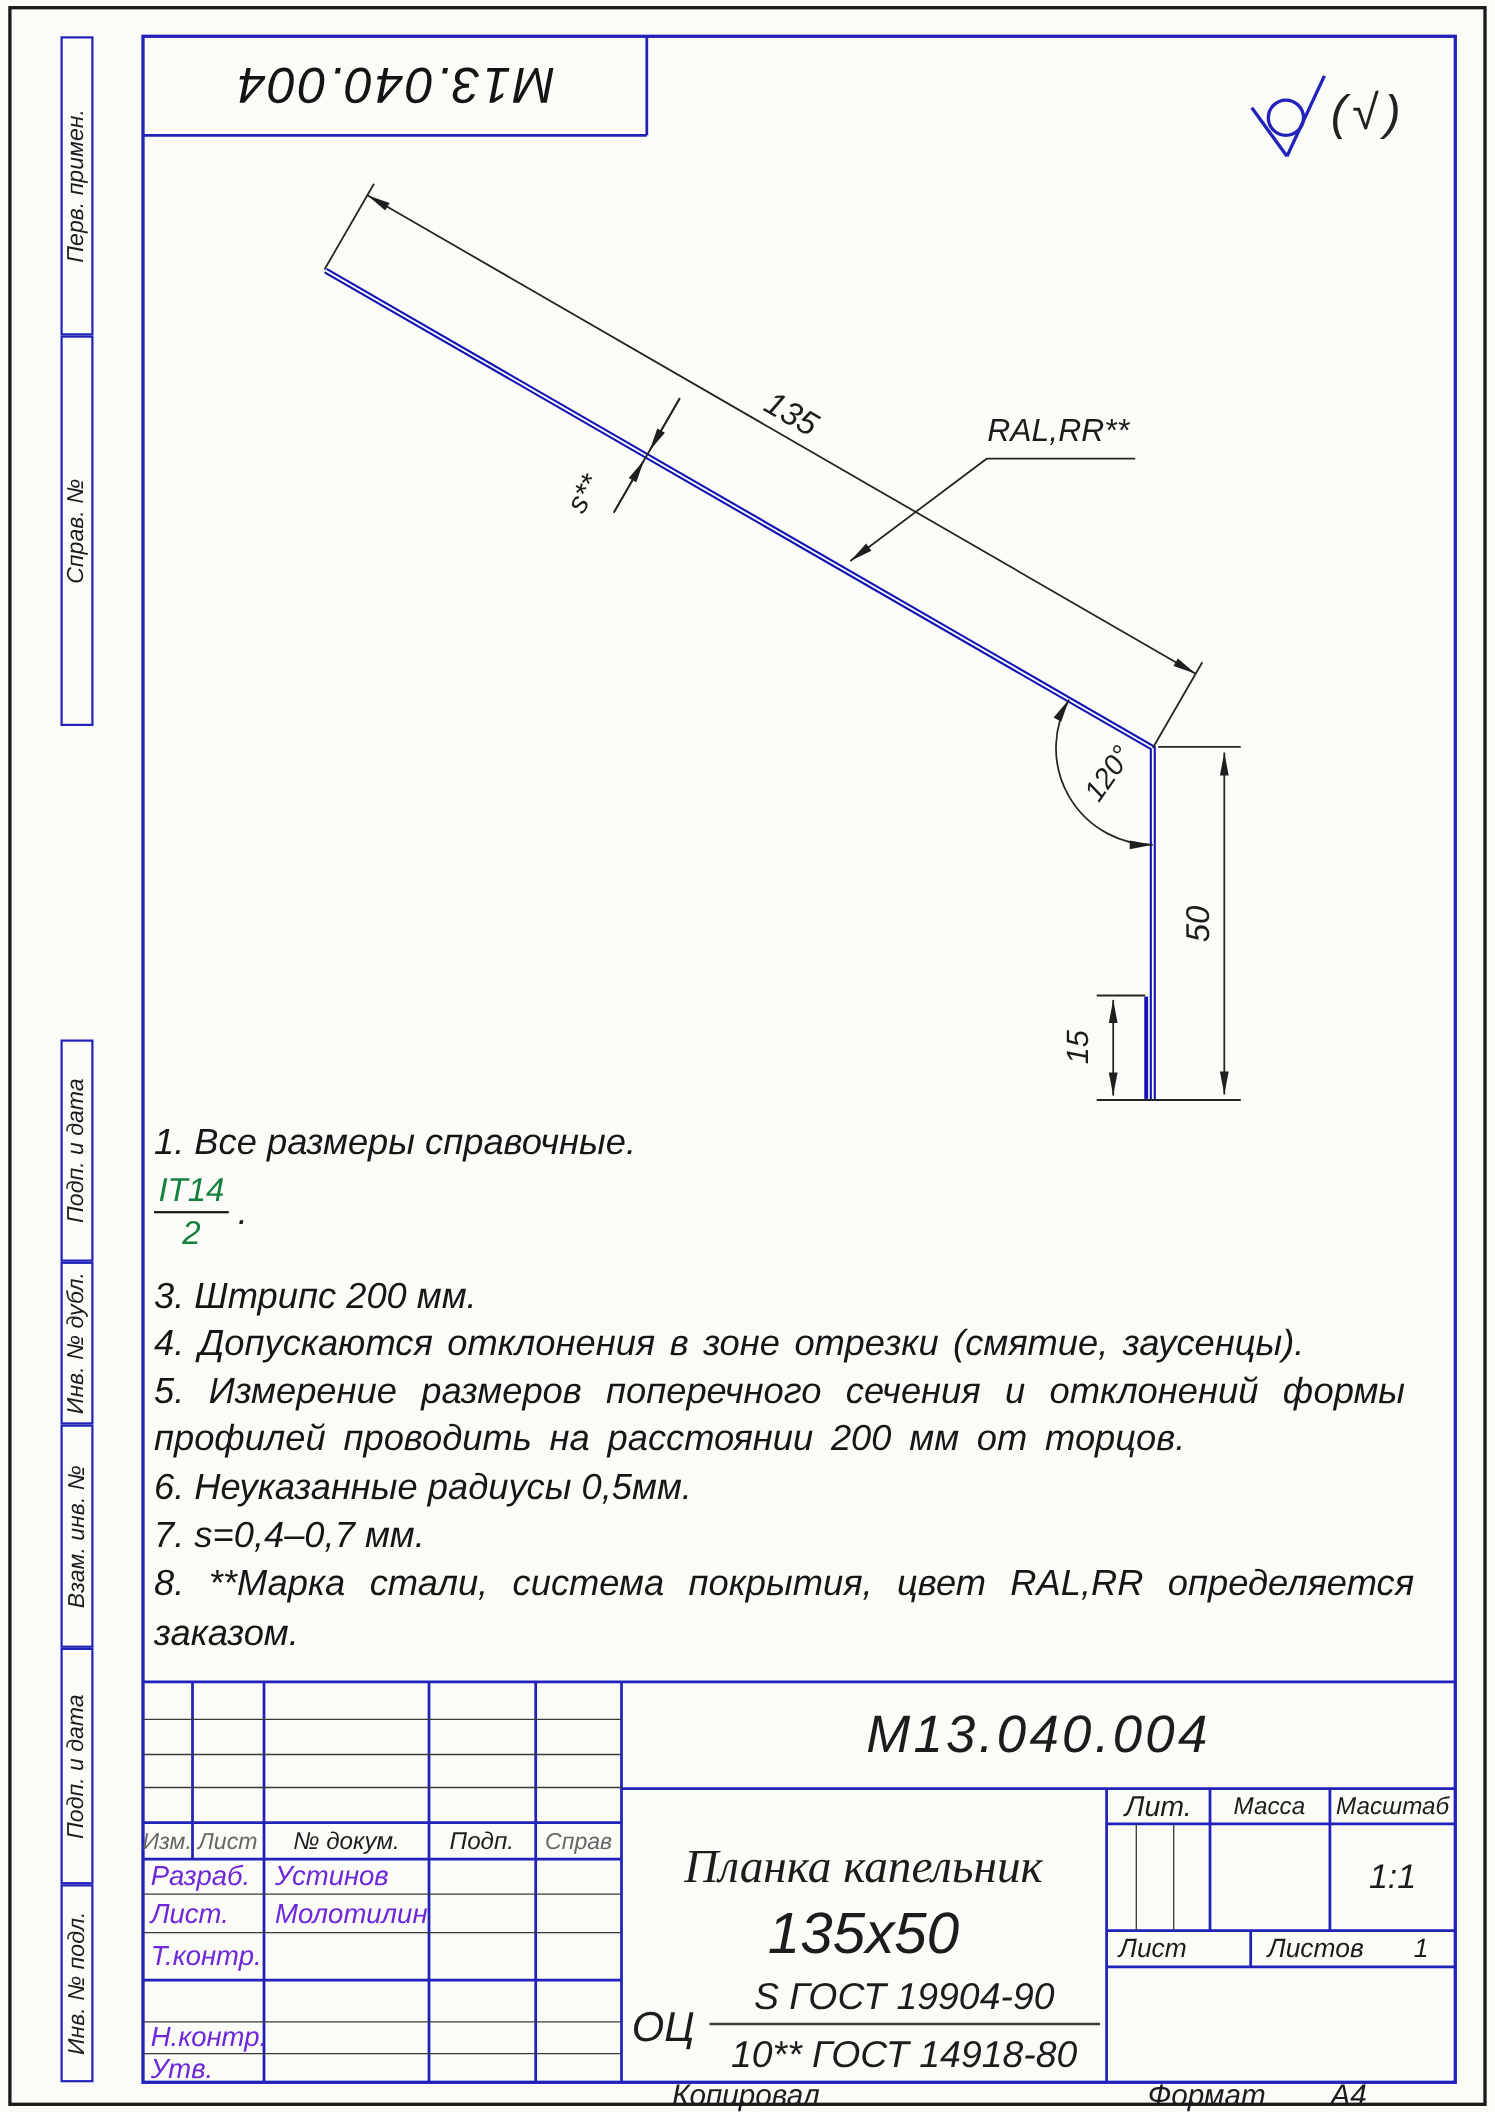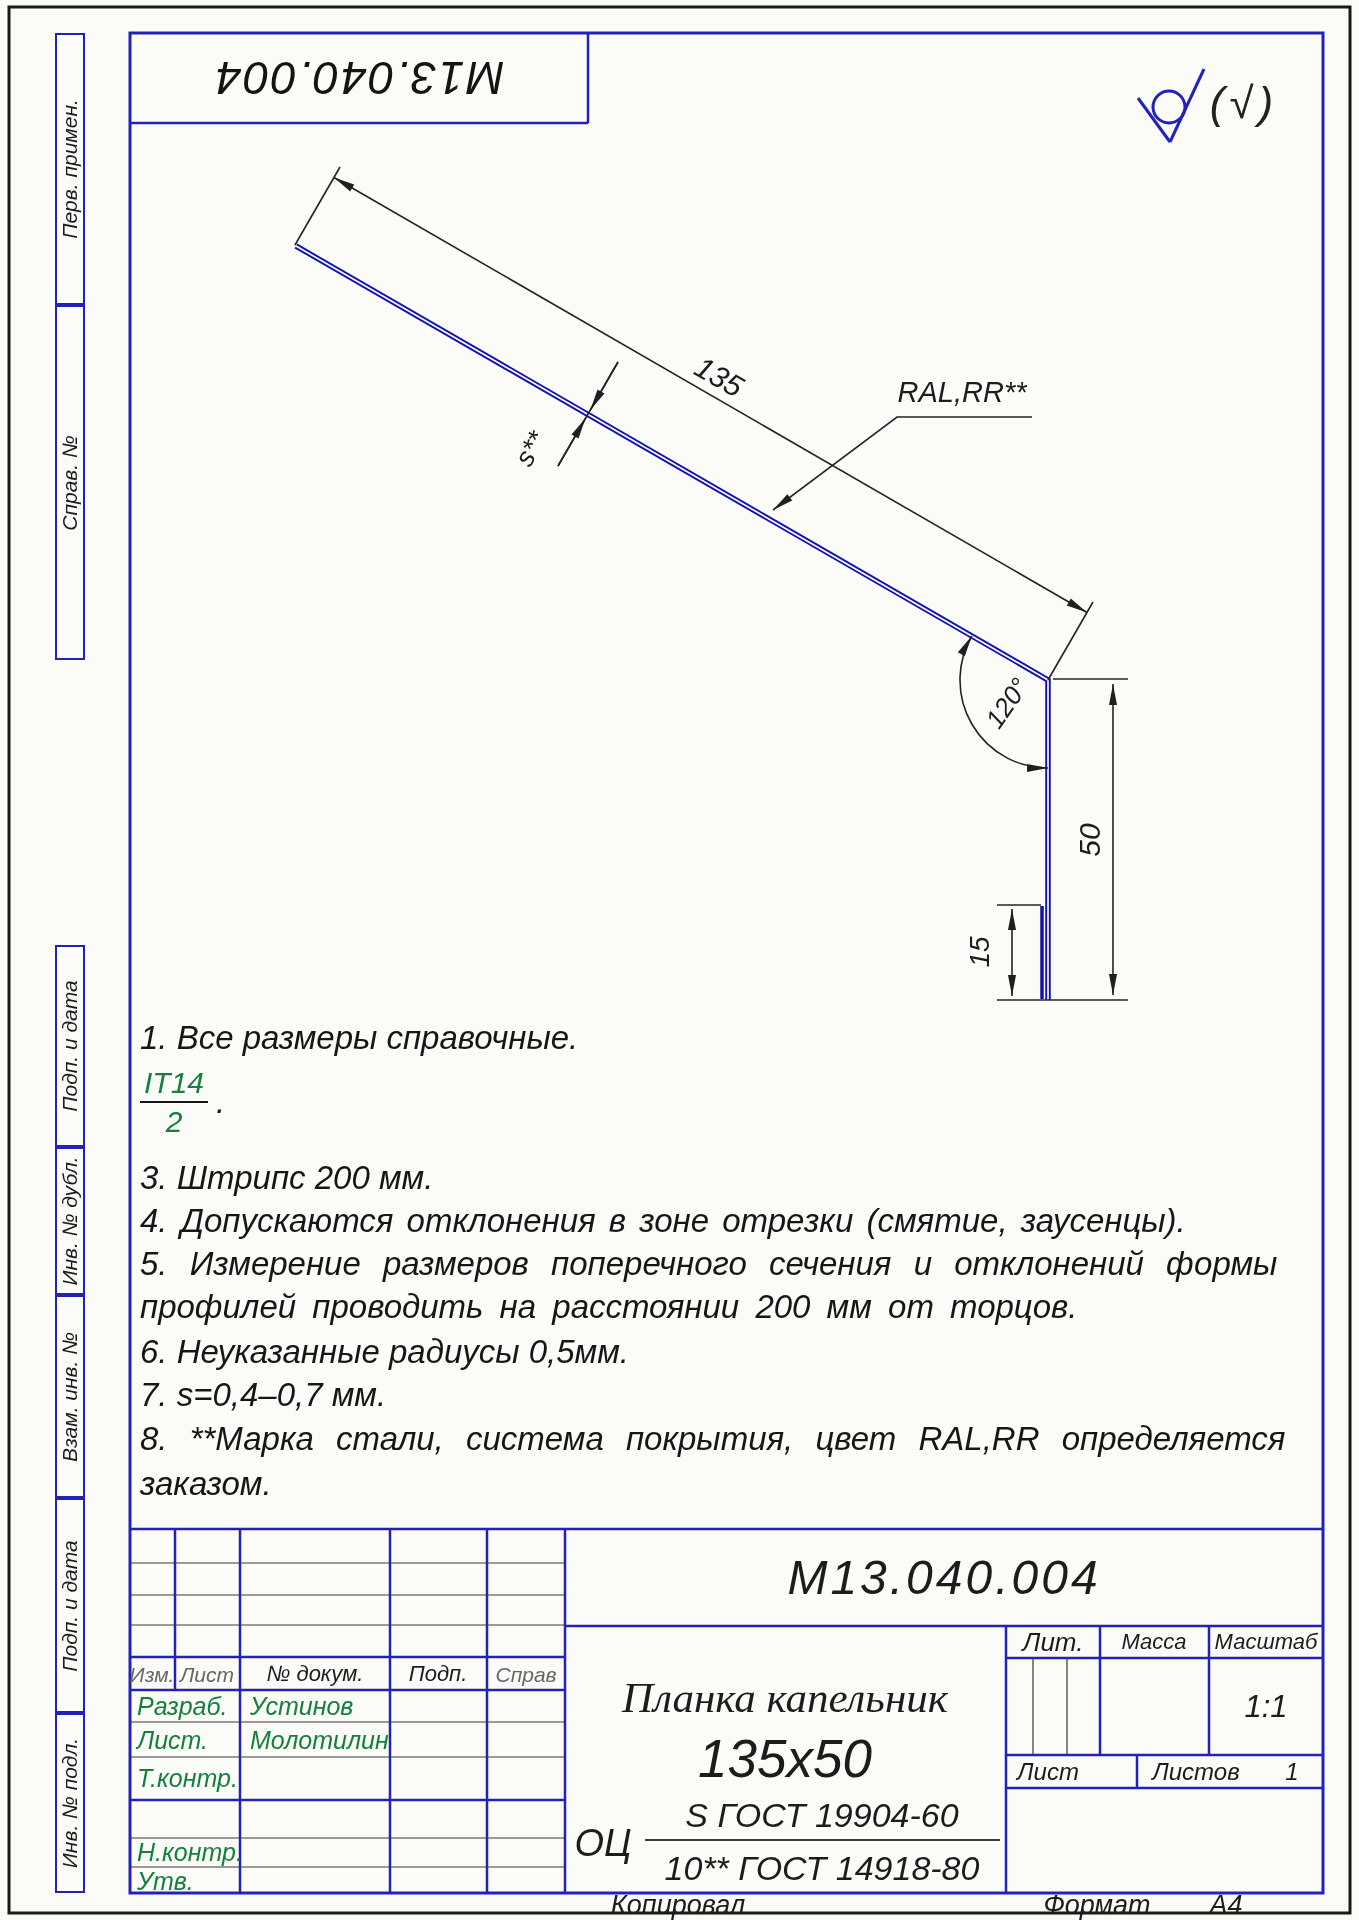--- a/index.html
+++ b/index.html
@@ -1,21 +1,21 @@
 <!DOCTYPE html>
 <html><head>
 <meta charset="utf-8">
 <style>
   html,body{margin:0;padding:0;background:#e8e8e8;}
   .page{position:relative;width:1359px;height:1920px;background:#fbfbf8;overflow:hidden;
         font-family:"Liberation Sans",sans-serif;}
   .abs{position:absolute;left:0;top:0;}
   .t{position:absolute;white-space:nowrap;font-style:italic;color:#1c1c1c;
      transform:translate(-50%,-50%);line-height:1;}
-  .lt{position:absolute;white-space:nowrap;font-style:italic;color:#15803d;line-height:1;}
+  .lt{position:absolute;white-space:nowrap;font-style:italic;color:#6d28d9;line-height:1;}
   .note{position:absolute;left:140px;white-space:nowrap;font-style:italic;color:#161616;
         font-size:33px;line-height:1.1;}
   .jw1{word-spacing:13px;}
   .jw2{word-spacing:4px;}
   .jw3{word-spacing:7px;}
   .noterow{display:flex;align-items:center;gap:8px;}
   .frac{display:inline-block;text-align:center;font-style:italic;color:#15803d;font-size:30px;}
   .frac .num{display:block;border-bottom:2px solid #161616;padding:0 4px 2px 4px;}
   .frac .den{display:block;padding-top:2px;}
   .sidebox{position:absolute;left:55px;width:30px;border:2px solid #2222bb;
@@ -199,21 +199,21 @@
     <div class="t" style="left:1053px;top:1642px;font-size:26px;">Лит.</div>
     <div class="t" style="left:1154px;top:1642px;font-size:22px;">Масса</div>
     <div class="t" style="left:1266px;top:1642px;font-size:22px;">Масштаб</div>
     <div class="t" style="left:1266px;top:1706px;font-size:31px;">1:1</div>
 
     <div class="t" style="left:1048px;top:1772px;font-size:24px;">Лист</div>
     <div class="t" style="left:1196px;top:1772px;font-size:24px;">Листов</div>
     <div class="t" style="left:1292px;top:1772px;font-size:24px;">1</div>
 
     <div class="t" style="left:603px;top:1843px;font-size:38px;">ОЦ</div>
-    <div class="t" style="left:822px;top:1815px;font-size:34px;">S ГОСТ 19904-60</div>
+    <div class="t" style="left:822px;top:1815px;font-size:34px;">S ГОСТ 19904-90</div>
     <div class="t" style="left:822px;top:1868px;font-size:34px;">10** ГОСТ 14918-80</div>
   </div>
 
   <div>
     <div class="t" style="left:678px;top:1905px;font-size:27px;">Копировал</div>
     <div class="t" style="left:1097px;top:1905px;font-size:27px;">Формат</div>
     <div class="t" style="left:1226px;top:1905px;font-size:27px;">А4</div>
   </div>
 
 </div>

